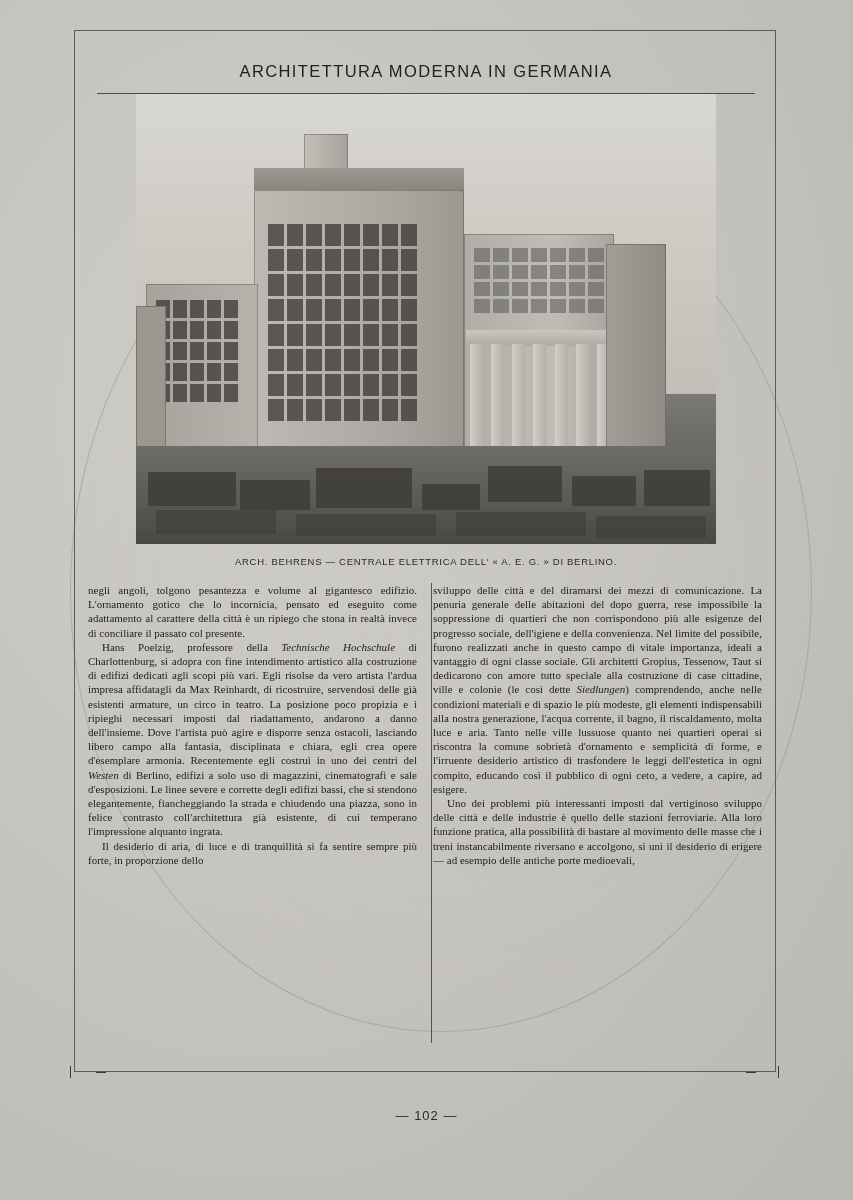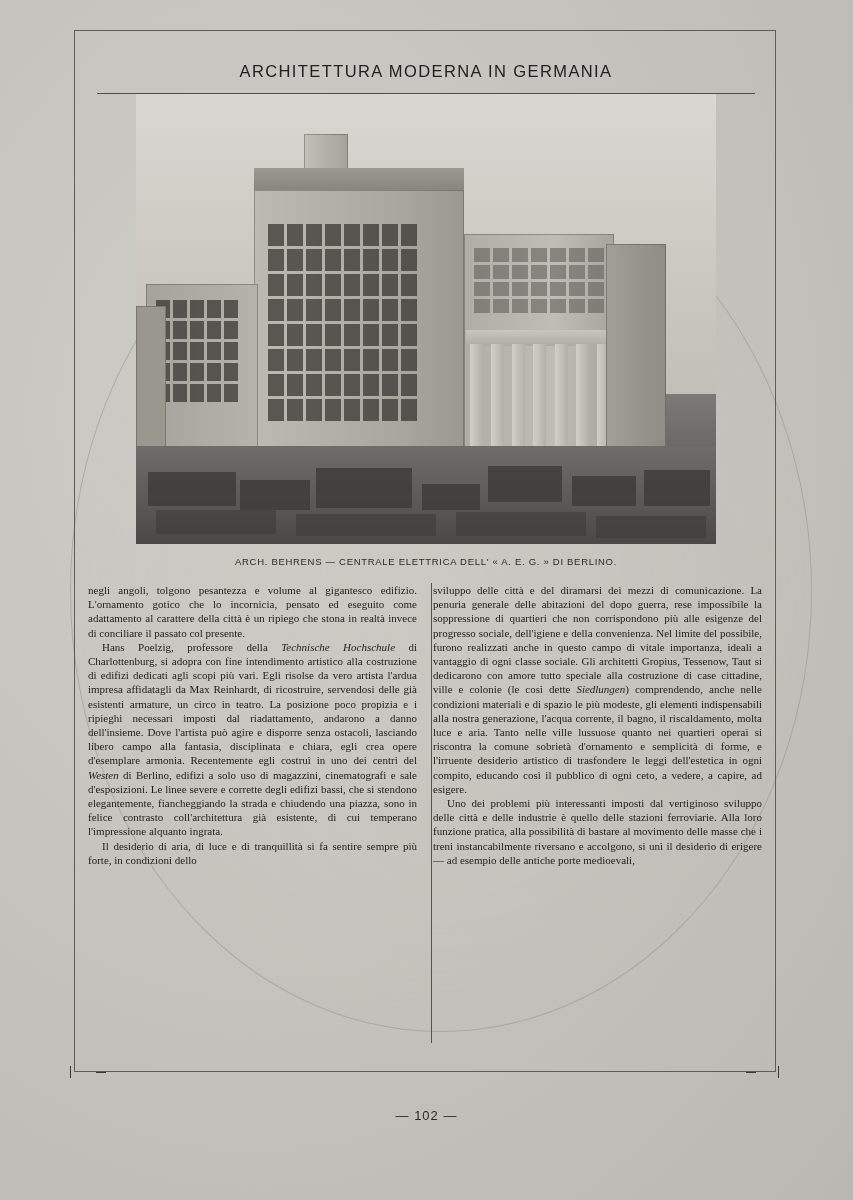--- a/index.html
+++ b/index.html
@@ -380,21 +380,21 @@
         </div>
       </div>
 
       <div class="caption">ARCH. BEHRENS — CENTRALE ELETTRICA DELL' « A. E. G. » DI BERLINO.</div>
     </div>
 
     <div class="columns">
       <div class="col-text col-left">
         <p class="first">negli angoli, tolgono pesantezza e volume al gigantesco edifizio. L'ornamento gotico che lo incornicia, pensato ed eseguito come adattamento al carattere della città è un ripiego che stona in realtà invece di conciliare il passato col presente.</p>
         <p>Hans Poelzig, professore della <i>Technische</i> <i>Hochschule</i> di Charlottenburg, si adopra con fine intendimento artistico alla costruzione di edifizi dedicati agli scopi più vari. Egli risolse da vero artista l'ardua impresa affidatagli da Max Reinhardt, di ricostruire, servendosi delle già esistenti armature, un circo in teatro. La posizione poco propizia e i ripieghi necessari imposti dal riadattamento, andarono a danno dell'insieme. Dove l'artista può agire e disporre senza ostacoli, lasciando libero campo alla fantasia, disciplinata e chiara, egli crea opere d'esemplare armonia. Recentemente egli costruì in uno dei centri del <i>Westen</i> di Berlino, edifizi a solo uso di magazzini, cinematografi e sale d'esposizioni. Le linee severe e corrette degli edifizi bassi, che si stendono elegantemente, fiancheggiando la strada e chiudendo una piazza, sono in felice contrasto coll'architettura già esistente, di cui temperano l'impressione alquanto ingrata.</p>
-        <p>Il desiderio di aria, di luce e di tranquillità si fa sentire sempre più forte, in condizioni dello</p>
+        <p>Il desiderio di aria, di luce e di tranquillità si fa sentire sempre più forte, in proporzione dello</p>
       </div>
       <div class="col-text col-right">
         <p class="first">sviluppo delle città e del diramarsi dei mezzi di comunicazione. La penuria generale delle abitazioni del dopo guerra, rese impossibile la soppressione di quartieri che non corrispondono più alle esigenze del progresso sociale, dell'igiene e della convenienza. Nel limite del possibile, furono realizzati anche in questo campo di vitale importanza, ideali a vantaggio di ogni classe sociale. Gli architetti Gropius, Tessenow, Taut si dedicarono con amore tutto speciale alla costruzione di case cittadine, ville e colonie (le così dette <i>Siedlungen</i>) comprendendo, anche nelle condizioni materiali e di spazio le più modeste, gli elementi indispensabili alla nostra generazione, l'acqua corrente, il bagno, il riscaldamento, molta luce e aria. Tanto nelle ville lussuose quanto nei quartieri operai si riscontra la comune sobrietà d'ornamento e semplicità di forme, e l'irruente desiderio artistico di trasfondere le leggi dell'estetica in ogni compito, educando così il pubblico di ogni ceto, a vedere, a capire, ad esigere.</p>
         <p>Uno dei problemi più interessanti imposti dal vertiginoso sviluppo delle città e delle industrie è quello delle stazioni ferroviarie. Alla loro funzione pratica, alla possibilità di bastare al movimento delle masse che i treni instancabilmente riversano e accolgono, si unì il desiderio di erigere — ad esempio delle antiche porte medioevali,</p>
       </div>
     </div>
 
   </div>
 
   <div class="pagenum">— 102 —</div>

